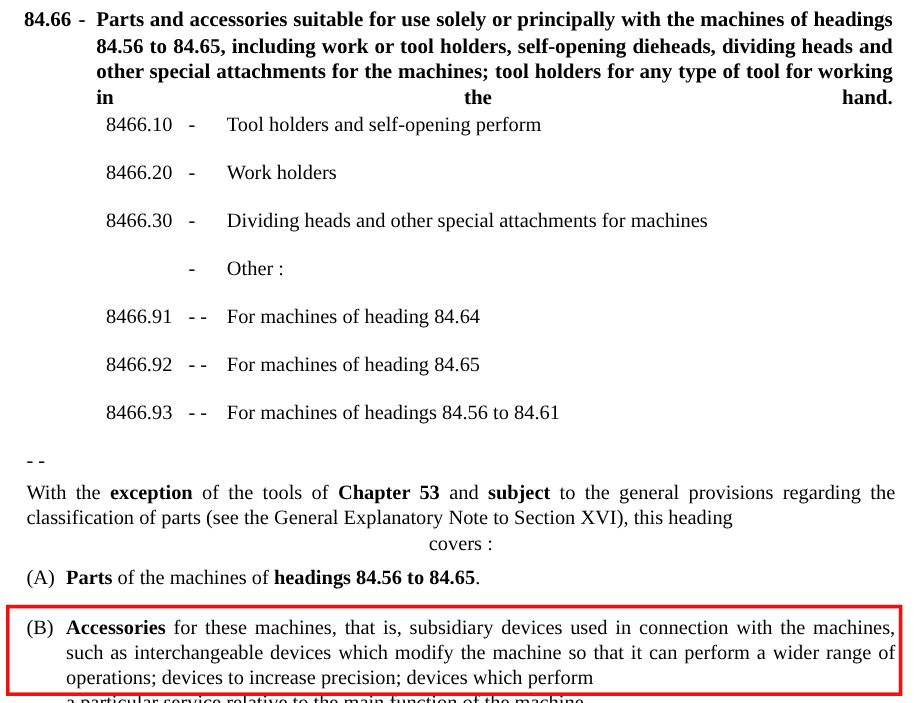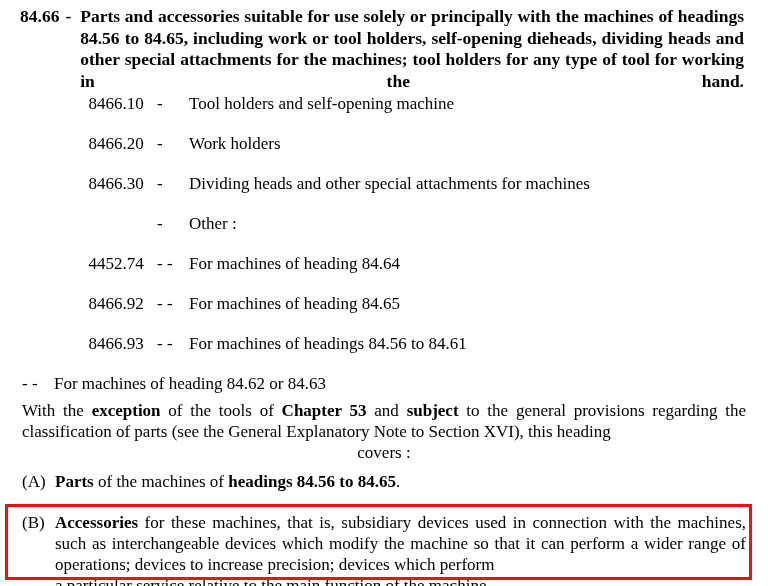--- a/index.html
+++ b/index.html
@@ -163,21 +163,21 @@
       <span class="heading-dash">-</span>
       <span class="heading-text">Parts and accessories suitable for use solely or principally with the machines of headings 84.56 to 84.65, including work or tool holders, self-opening dieheads, dividing heads and other special attachments for the machines; tool holders for any type of tool for working in the hand.</span>
     </div>
   </div>
 
   <div class="subheadings">
 
     <div class="sub-row">
       <span class="sub-code">8466.10</span>
       <span class="sub-dash">-</span>
-      <span class="sub-label">Tool holders and self-opening machine</span>
+      <span class="sub-label">Tool holders and self-opening perform</span>
     </div>
 
     <div class="sub-row">
       <span class="sub-code">8466.20</span>
       <span class="sub-dash">-</span>
       <span class="sub-label">Work holders</span>
     </div>
 
     <div class="sub-row">
       <span class="sub-code">8466.30</span>
@@ -185,40 +185,39 @@
       <span class="sub-label">Dividing heads and other special attachments for machines</span>
     </div>
 
     <div class="sub-row">
       <span class="sub-code"></span>
       <span class="sub-dash">-</span>
       <span class="sub-label">Other :</span>
     </div>
 
     <div class="sub-row">
-      <span class="sub-code">4452.74</span>
+      <span class="sub-code">8466.91</span>
       <span class="sub-dash">- -</span>
       <span class="sub-label">For machines of heading 84.64</span>
     </div>
 
     <div class="sub-row">
       <span class="sub-code">8466.92</span>
       <span class="sub-dash">- -</span>
       <span class="sub-label">For machines of heading 84.65</span>
     </div>
 
     <div class="sub-row">
       <span class="sub-code">8466.93</span>
       <span class="sub-dash">- -</span>
       <span class="sub-label">For machines of headings 84.56 to 84.61</span>
     </div>
 
     <div class="sub-row">
       <span class="sub-dash">- -</span>
-      <span class="sub-label">For machines of heading 84.62 or 84.63</span>
     </div>
 
   </div>
 
   <div class="body-para p-intro"><span>With the </span><b>exception</b><span> of the tools of </span><b>Chapter 53</b><span> and </span><b>subject</b><span> to the general provisions regarding the classification of parts (see the General Explanatory Note to Section XVI), this heading</span><div class="last-line">covers :</div>
   </div>
 
   <div class="item-row item-a">
     <span class="item-marker">(A)</span>
     <div class="item-text"><b>Parts</b><span> of the machines of </span><b>headings 84.56 to 84.65</b><span>.</span></div>

